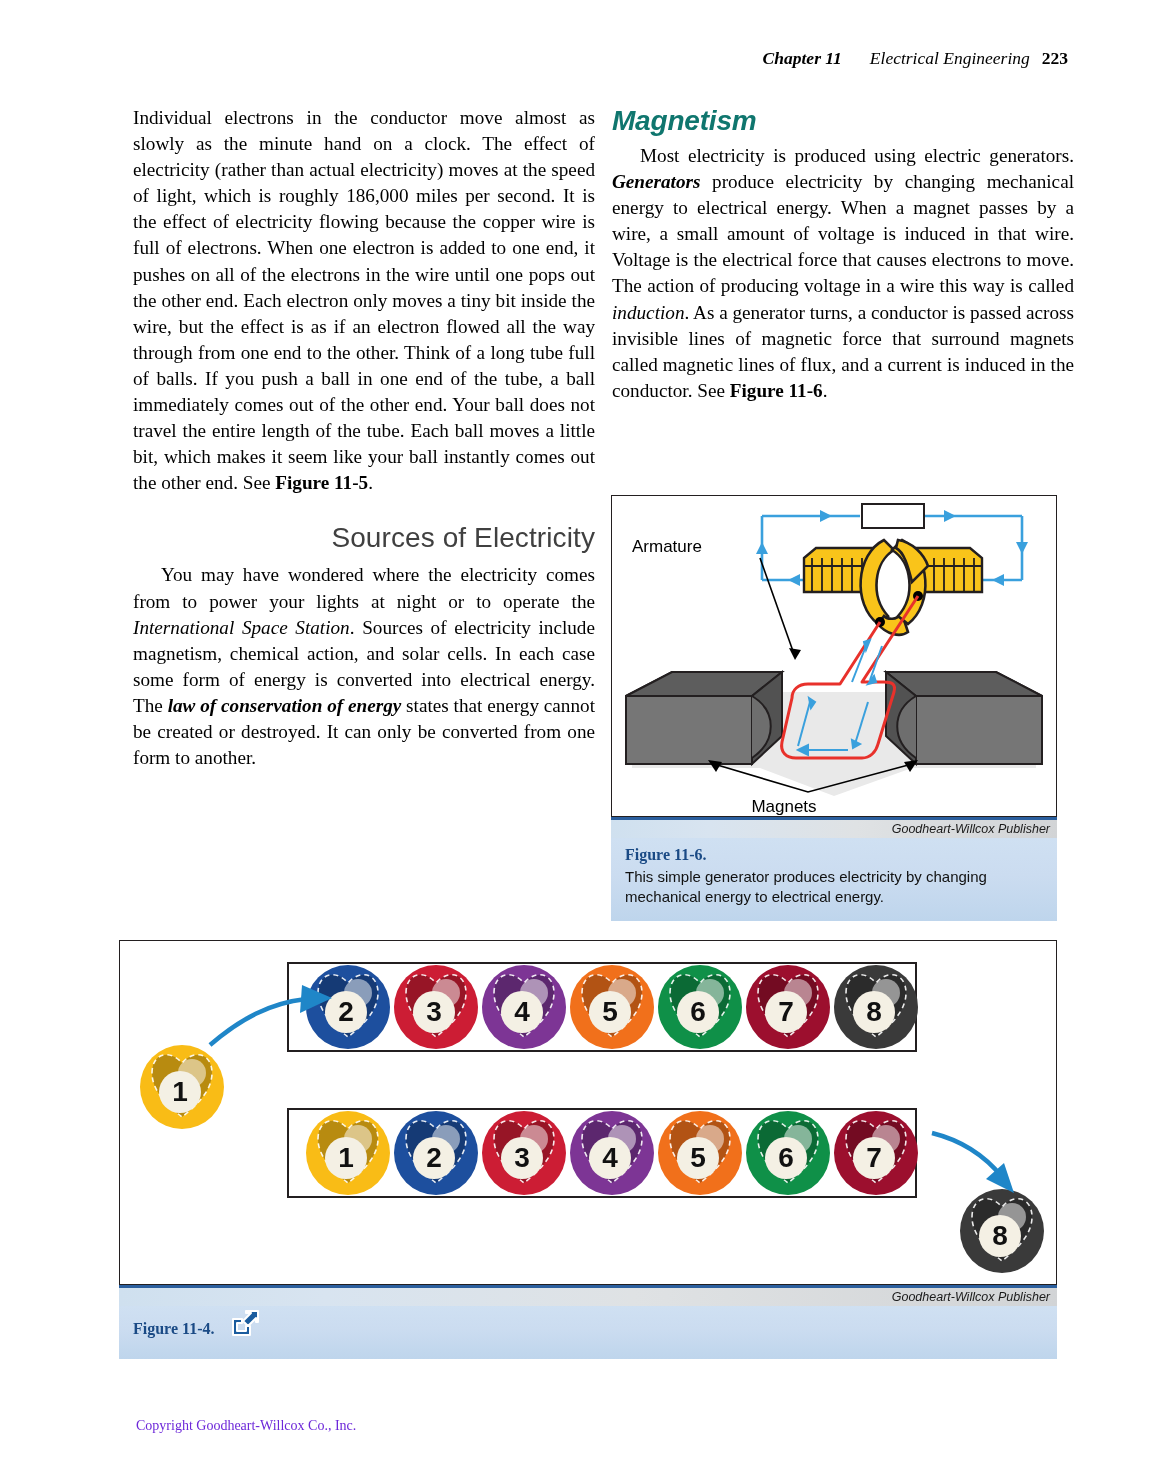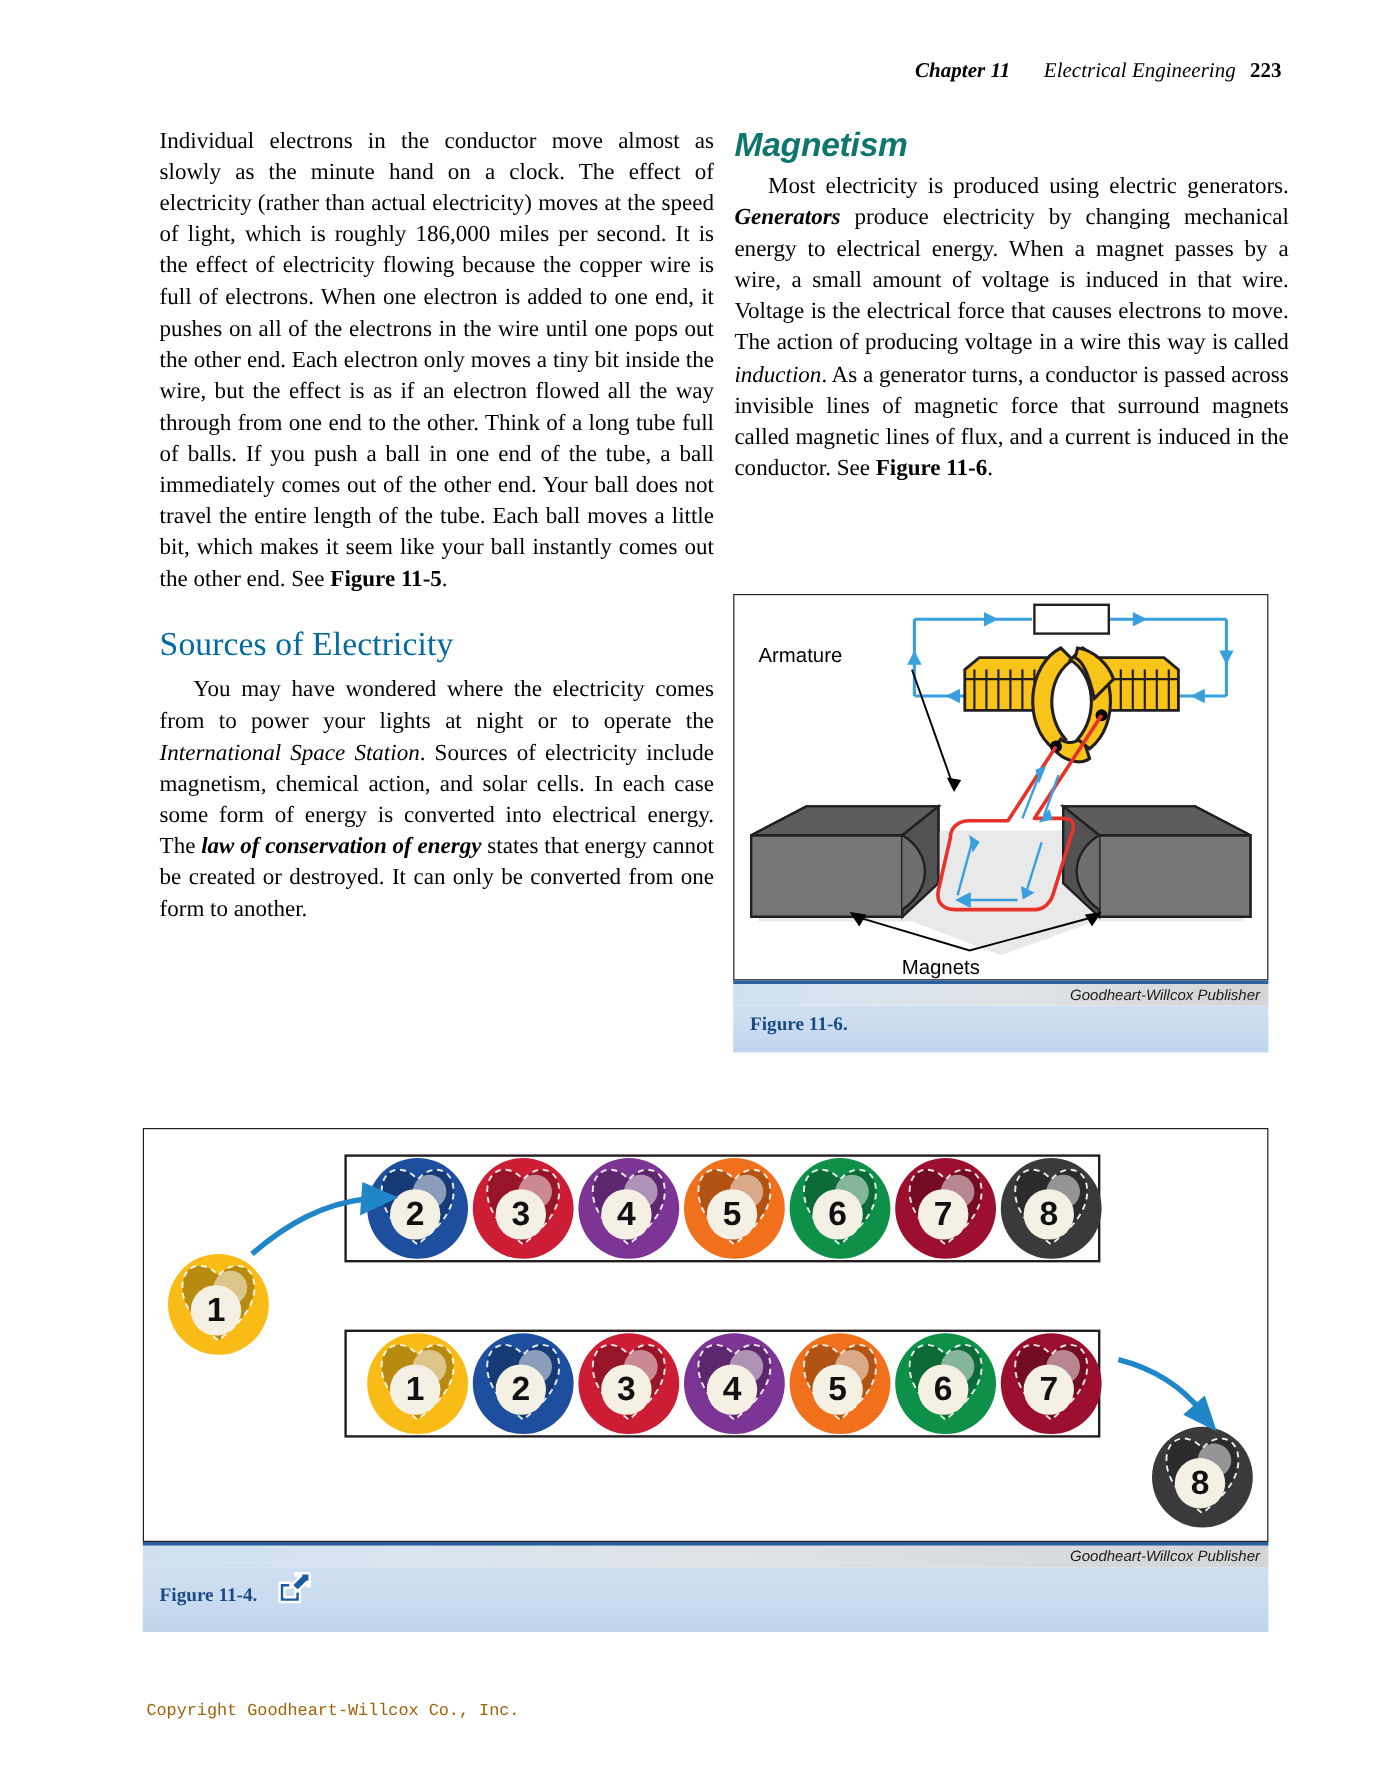--- a/index.html
+++ b/index.html
@@ -55,25 +55,26 @@
     text-justify: inter-word;
     hyphens: manual;
   }
   p.body.indent { text-indent: 28px; }
   .it { font-style: italic; }
   .bi { font-style: italic; font-weight: bold; }
   .bd { font-weight: bold; }
 
   h2.head-red {
     margin: 26px 0 8px 0;
-    font-family: Liberation Serif, serif;
+    font-family: Liberation Sans, sans-serif;
     font-size: 28px;
     font-weight: normal;
-    color: #0369a1;
+    color: #404040;
     letter-spacing: 0.1px;
+    text-align: right;
   }
   h2.head-green {
     margin: 0 0 6px 0;
     font-family: "Liberation Sans", sans-serif;
     font-size: 28px;
     font-weight: bold;
     font-style: italic;
     color: #0f766e;
     letter-spacing: -0.2px;
   }
@@ -142,25 +143,25 @@
 
   .label-txt {
     font-family: "Liberation Sans", sans-serif;
     font-size: 17px;
     fill: #000;
   }
 
   
   .footer {
     position: absolute;
-    left: 122px;
+    left: 136px;
     top: 1418px;
-    font-family: Liberation Mono, monospace;
+    font-family: Liberation Serif, serif;
     font-size: 14px;
-    color: #a16207;
+    color: #6d28d9;
   }
 </style>
 </head>
 <body>
 
 <div class="running-head">
   <span class="chap">Chapter 11</span><span class="chaptitle">Electrical Engineering</span><span class="pageno">223</span>
 </div>
 
 <div class="col col-left">
@@ -285,20 +286,21 @@
         <polygon points="306,264 292,266 298,276" fill="#000"></polygon>
       </g>
       <text class="label-txt" x="172" y="316" text-anchor="middle">Magnets</text>
     </svg>
   </div>
   <div class="credit-bar">
     <span>Goodheart-Willcox Publisher</span>
   </div>
   <div class="cap-body">
     <div class="cap-title">Figure 11-6.</div>
+    <div class="cap-text">This simple generator produces electricity by changing mechanical energy to electrical energy.</div>
   </div>
 </div>
 
 <div class="figure" id="fig115">
   <div class="fig-art">
     <svg width="936" height="343" viewBox="0 0 936 343">
       <defs>
         <g id="ballshape">
           <circle cx="0" cy="0" r="42" class="ballbase"></circle>
           <path d="M -30,-14 C -30,-34 -12,-38 0,-24 C 12,-38 30,-34 30,-14 C 30,6 10,22 0,30 C -10,22 -30,6 -30,-14 Z" fill="#000" opacity="0.28"></path>

